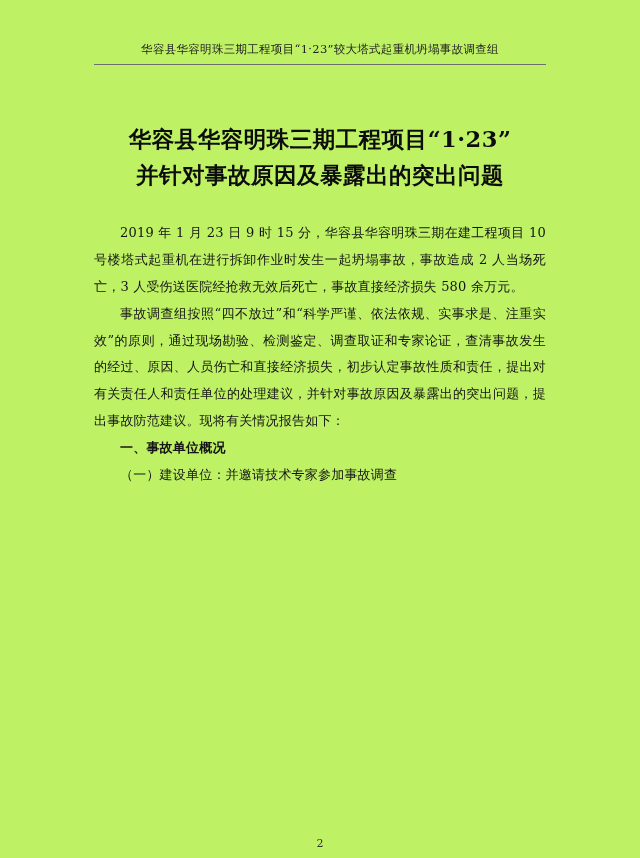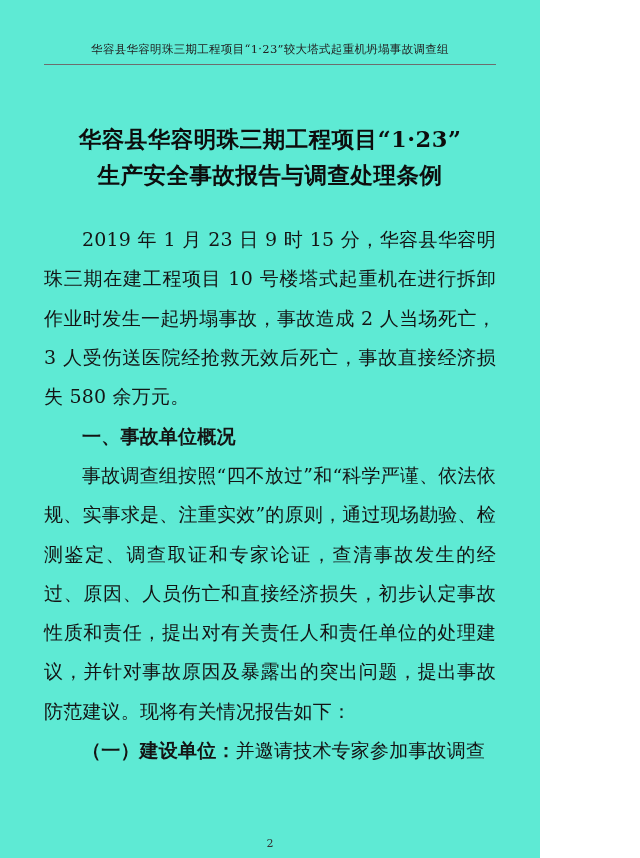--- a/index.html
+++ b/index.html
@@ -9,26 +9,26 @@
   }
   body {
     width: 640px;
     height: 858px;
     font-family: "DejaVu Serif", "Liberation Serif", serif;
     color: #1a1a1a;
     overflow: hidden;
     position: relative;
   }
   .page {
-    width: 540px;
+    width: 640px;
     height: 858px;
     position: relative;
     box-sizing: border-box;
     padding: 0;
-    background: #5eead4;
+    background: #bef264;
   }
   .header-area {
     padding-top: 42px;
     text-align: center;
   }
   .running-head {
     font-size: 11.5px;
     letter-spacing: 0.3px;
     color: #222;
     font-family: "DejaVu Serif", "Liberation Serif", serif;
@@ -53,21 +53,21 @@
   .doc-title .line {
     display: block;
     white-space: nowrap;
   }
   .body-area {
     margin: 26px auto 0 auto;
     width: 452px;
   }
   p.para {
     margin: 0;
-    font-size: 19px;
+    font-size: 13px;
     line-height: 2.07;
     text-align: justify;
     text-justify: inter-ideograph;
     letter-spacing: 0.2px;
     color: #141414;
   }
   p.indent {
     text-indent: 2em;
   }
   p.bold {
@@ -77,41 +77,41 @@
     position: absolute;
     bottom: 8px;
     left: 0;
     width: 100%;
     text-align: center;
     font-size: 11px;
     color: #333;
     font-family: "DejaVu Serif", "Liberation Serif", serif;
   }
   .bold-lead {
-    font-weight: bold;
+    font-weight: normal;
     margin-top: 13px;
   }
 </style>
 </head>
 <body>
 
 <div class="page">
 
   <div class="header-area">
     <div class="running-head">华容县华容明珠三期工程项目“1·23”较大塔式起重机坍塌事故调查组</div>
     <div class="header-rule"></div>
   </div>
 
   <div class="doc-title">
     <span class="line">华容县华容明珠三期工程项目“1·23”</span>
-    <span class="line">生产安全事故报告与调查处理条例</span>
+    <span class="line">并针对事故原因及暴露出的突出问题</span>
   </div>
 
   <div class="body-area">
     <p class="para indent">2019 年 1 月 23 日 9 时 15 分，华容县华容明珠三期在建工程项目 10 号楼塔式起重机在进行拆卸作业时发生一起坍塌事故，事故造成 2 人当场死亡，3 人受伤送医院经抢救无效后死亡，事故直接经济损失 580 余万元。</p>
+    <p class="para indent">事故调查组按照“四不放过”和“科学严谨、依法依规、实事求是、注重实效”的原则，通过现场勘验、检测鉴定、调查取证和专家论证，查清事故发生的经过、原因、人员伤亡和直接经济损失，初步认定事故性质和责任，提出对有关责任人和责任单位的处理建议，并针对事故原因及暴露出的突出问题，提出事故防范建议。现将有关情况报告如下：</p>
     <p class="para indent bold">一、事故单位概况</p>
-    <p class="para indent">事故调查组按照“四不放过”和“科学严谨、依法依规、实事求是、注重实效”的原则，通过现场勘验、检测鉴定、调查取证和专家论证，查清事故发生的经过、原因、人员伤亡和直接经济损失，初步认定事故性质和责任，提出对有关责任人和责任单位的处理建议，并针对事故原因及暴露出的突出问题，提出事故防范建议。现将有关情况报告如下：</p>
     <p class="para indent"><span class="bold-lead">（一）建设单位：</span><span>并邀请技术专家参加事故调查</span></p>
   </div>
 
   <div class="page-number">2</div>
 
 </div>
 
 </body></html>

